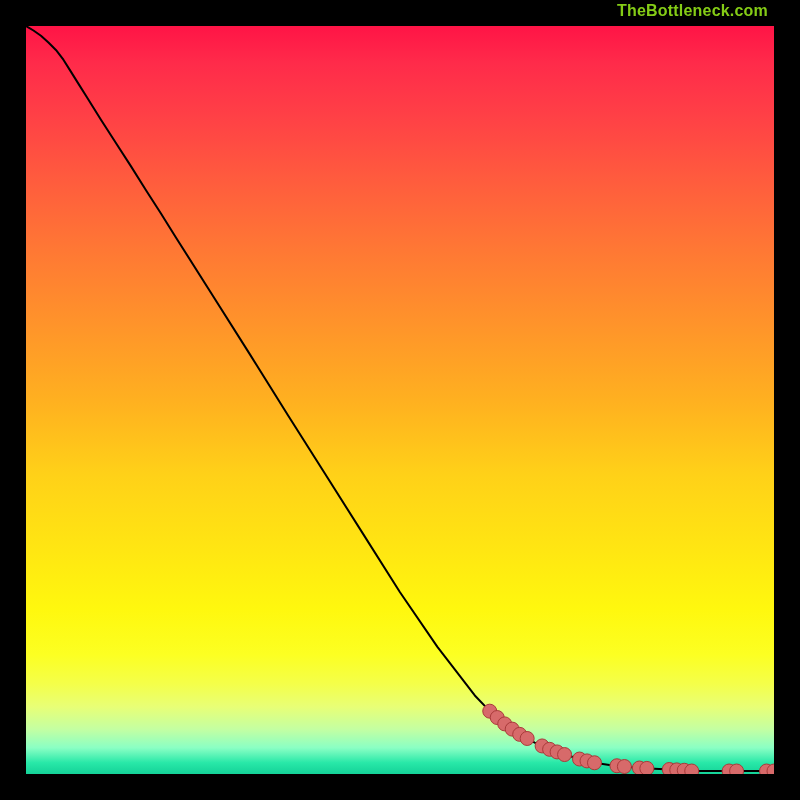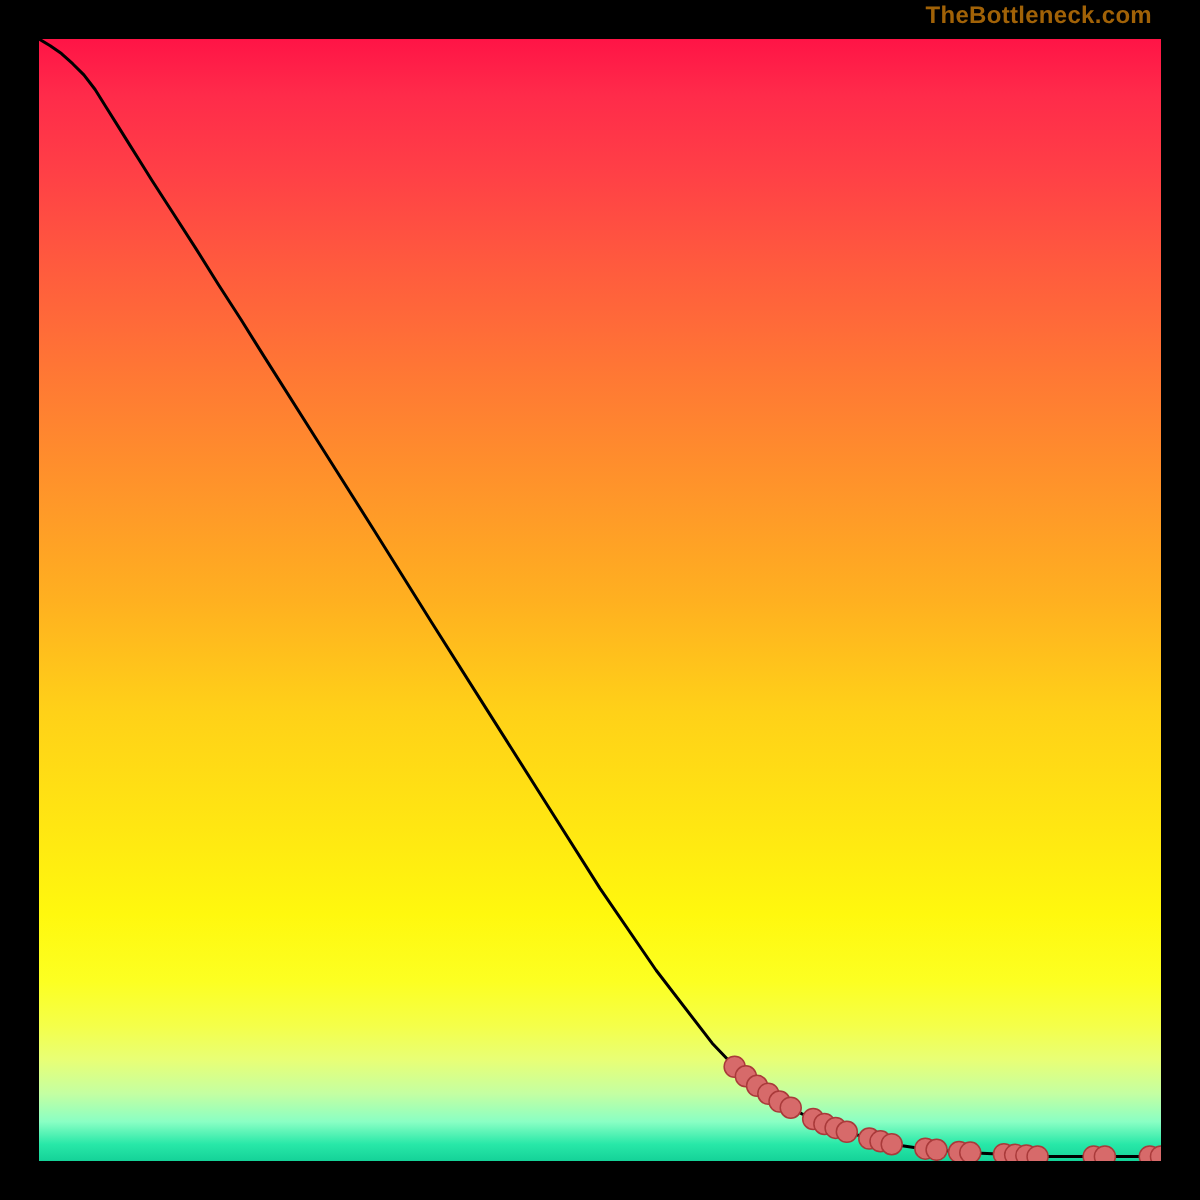--- a/index.html
+++ b/index.html
@@ -39,21 +39,21 @@
       #8affc4 96.5%,
       #28e8a8 98.5%,
       #14d298 100%
     );
   }
 
   .watermark {
     position: absolute;
     top: 2px;
     right: 32px;
-    color: #a16207;
+    color: #84cc16;
     font-weight: 700;
     letter-spacing: 0.2px;
   }
 
   svg.overlay {
     position: absolute;
     left: 0; top: 0;
     width: 100%; height: 100%;
   }
 </style>

